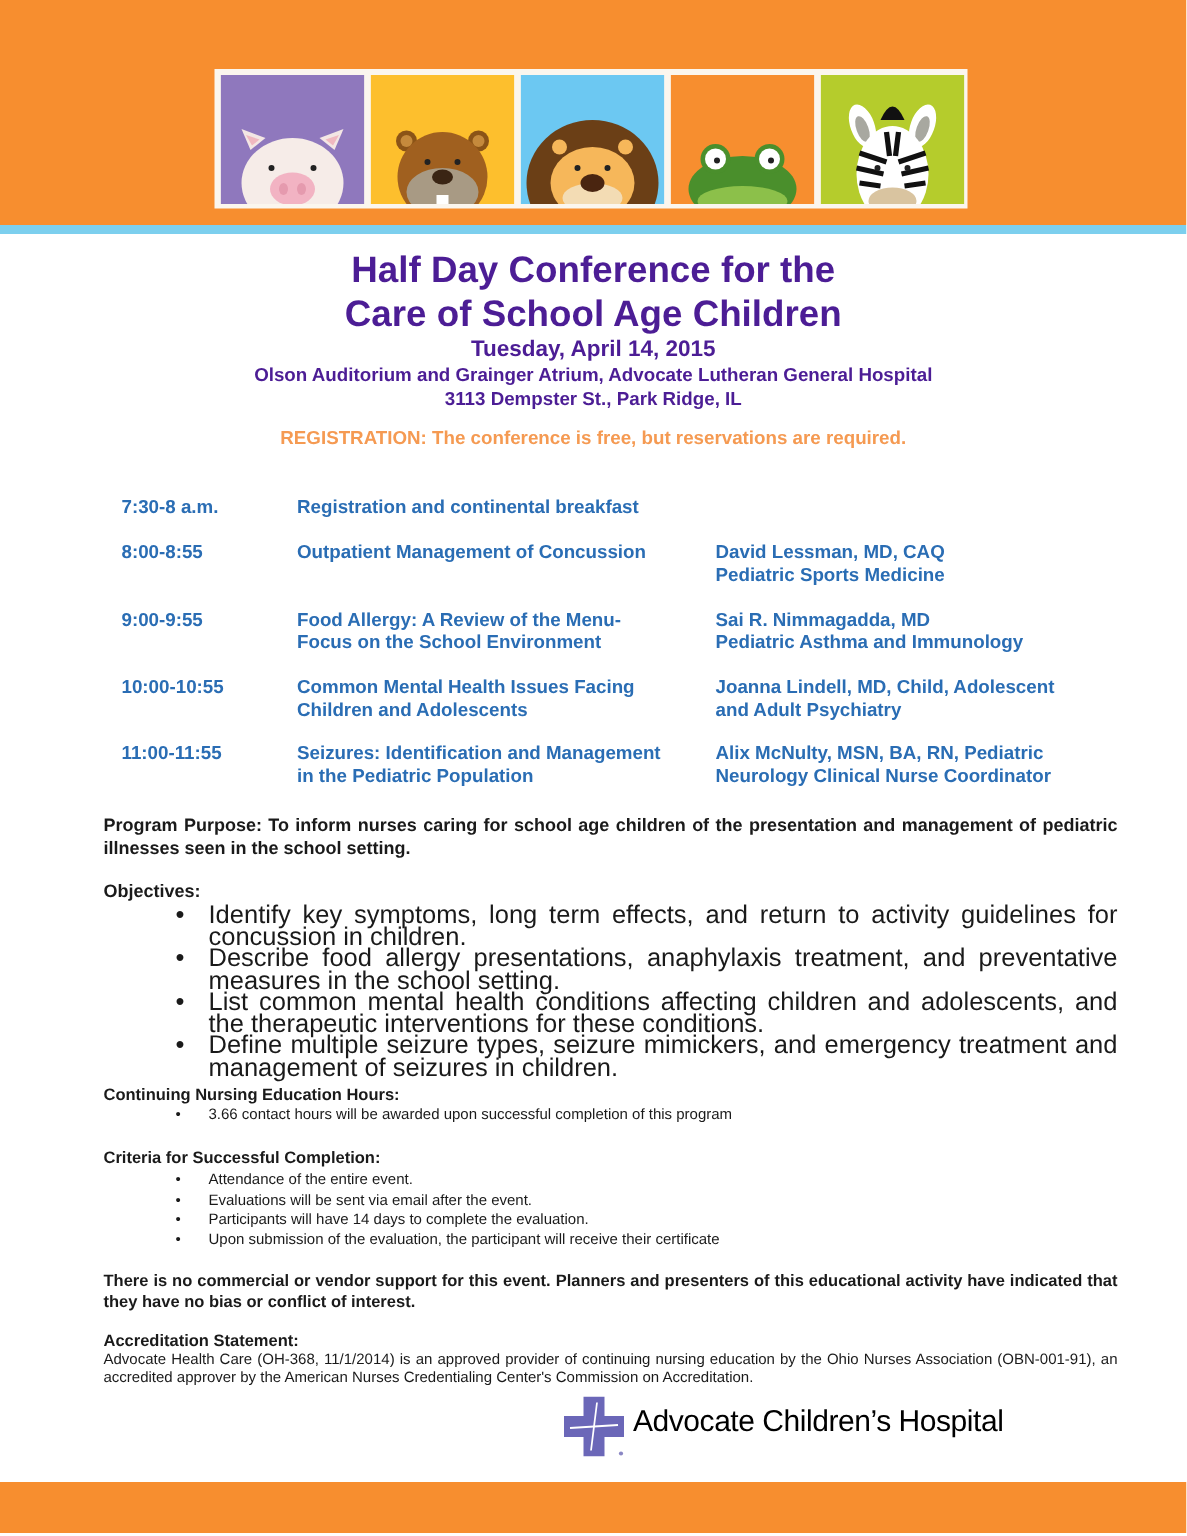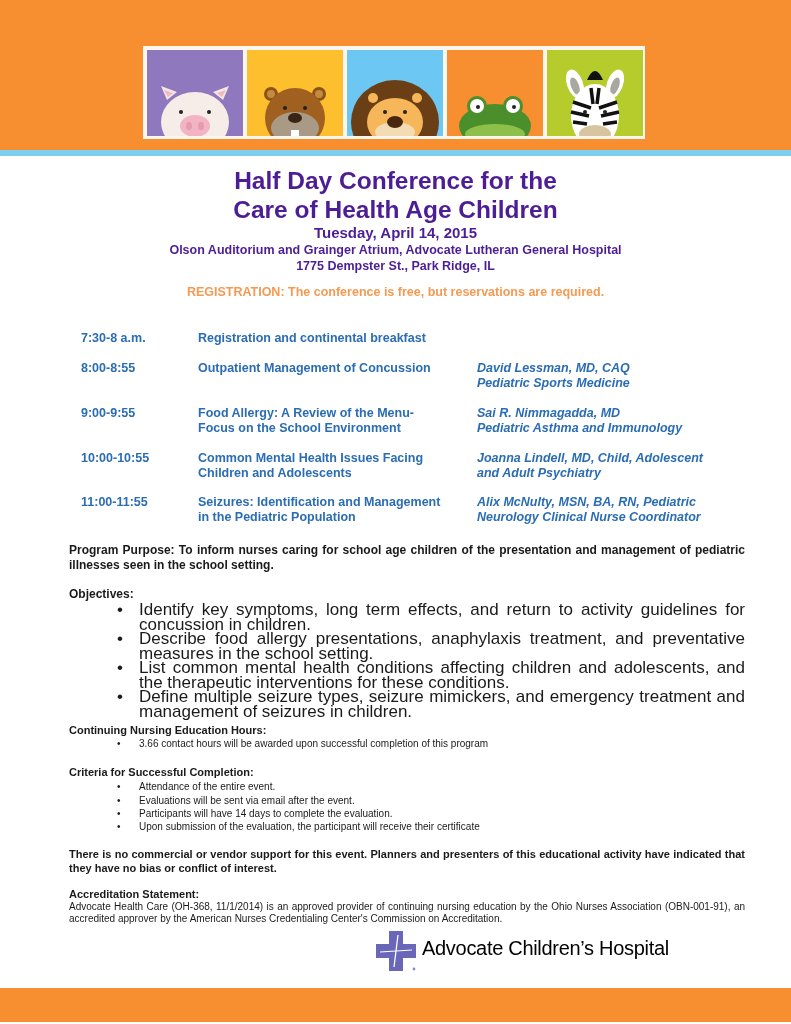--- a/index.html
+++ b/index.html
@@ -21,21 +21,21 @@
   .title-block { position: absolute; left: 0; top: 166px; width: 791px; text-align: center; color: #4c1d95; font-weight: bold; }
   .title-line { font-size: 24.5px; line-height: 29px; }
   .date-line { font-size: 15px; line-height: 18px; margin-top: 0px; }
   .venue-line { font-size: 12.5px; line-height: 16px; }
   .reg-block { position: absolute; left: 0; top: 285px; width: 791px; text-align: center; color: #f59a52; font-weight: bold; font-size: 12.5px; line-height: 15.5px; }
 
   .schedule { position: absolute; left: 81px; top: 331px; width: 650px; color: #2a6db4; font-weight: bold; font-size: 12.5px; line-height: 15px; }
   .sched-row { position: absolute; left: 0; width: 650px; }
   .sched-time { position: absolute; left: 0; }
   .sched-topic { position: absolute; left: 117px; width: 270px; }
-  .sched-speaker { position: absolute; left: 396px; width: 260px; font-style: italic; }
+  .sched-speaker { position: absolute; left: 396px; width: 260px; }
 
   .body-text { position: absolute; left: 58px; width: 676px; font-size: 11px; line-height: 14px; color: #1a1a1a; margin-left: 11px; }
   .purpose { top: 543px; font-size: 12px; line-height: 15px; text-align: justify; font-weight: bold; }
   .section-head { font-weight: bold; font-size: 12px; }
   ul.bullets { margin: 0; padding: 0; list-style: none; }
   ul.bullets li { position: relative; padding-left: 70px; text-align: justify; }
   ul.bullets li::before { content: "\2022"; position: absolute; left: 48px; top: 0; }
   .objectives { top: 587px; }
   .objectives .section-head { margin-bottom: 2px; }
   .objectives li { font-size: 17px; line-height: 14.5px; padding-left: 70px; }
@@ -137,24 +137,24 @@
       <path d="M26 52 L44 58 M24 62 L42 66 M26 72 L40 74 M70 52 L52 58 M72 62 L54 66 M70 72 L56 74 M44 38 L46 54 M52 38 L50 54" stroke="#111" stroke-width="3.5" fill="none"></path>
       <ellipse cx="48" cy="84" rx="16" ry="9" fill="#d9c4a0"></ellipse>
       <circle cx="38" cy="62" r="2" fill="#222"></circle>
       <circle cx="58" cy="62" r="2" fill="#222"></circle>
     </svg>
   </div>
 </div>
 
 <div class="title-block">
   <div class="title-line">Half Day Conference for the</div>
-  <div class="title-line">Care of Health Age Children</div>
+  <div class="title-line">Care of School Age Children</div>
   <div class="date-line">Tuesday, April 14, 2015</div>
   <div class="venue-line">Olson Auditorium and Grainger Atrium, Advocate Lutheran General Hospital</div>
-  <div class="venue-line">1775 Dempster St., Park Ridge, IL</div>
+  <div class="venue-line">3113 Dempster St., Park Ridge, IL</div>
 </div>
 
 <div class="reg-block">
   <div>REGISTRATION: The conference is free, but reservations are required.</div>
 </div>
 
 <div class="schedule">
   <div class="sched-row" style="top:0px;">
     <div class="sched-time">7:30-8 a.m.</div>
     <div class="sched-topic" style="width:300px;">Registration and continental breakfast</div>

